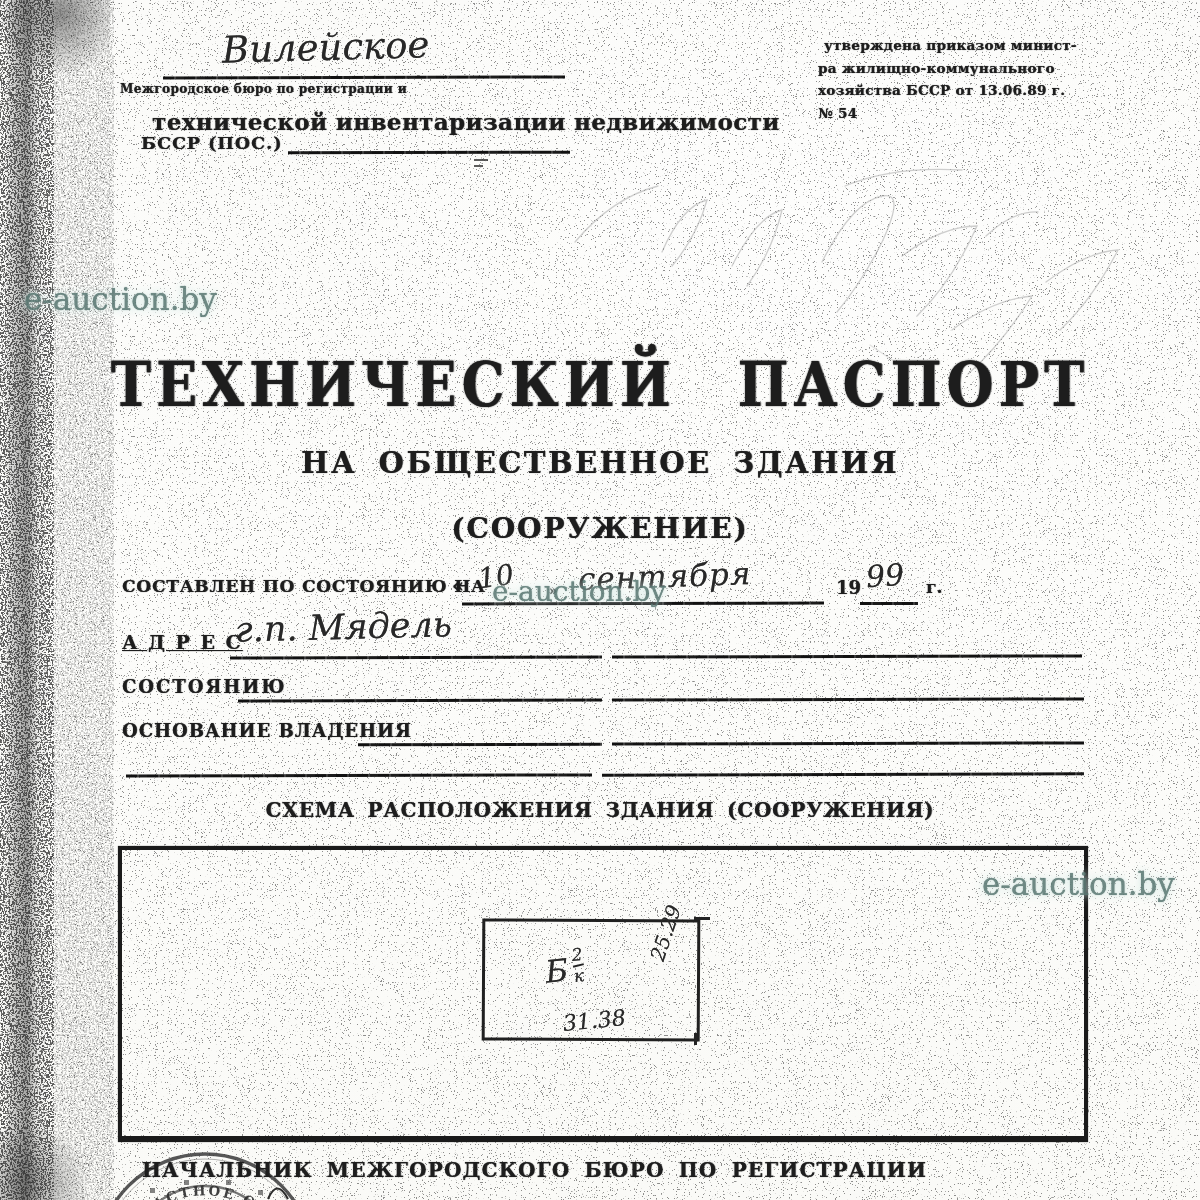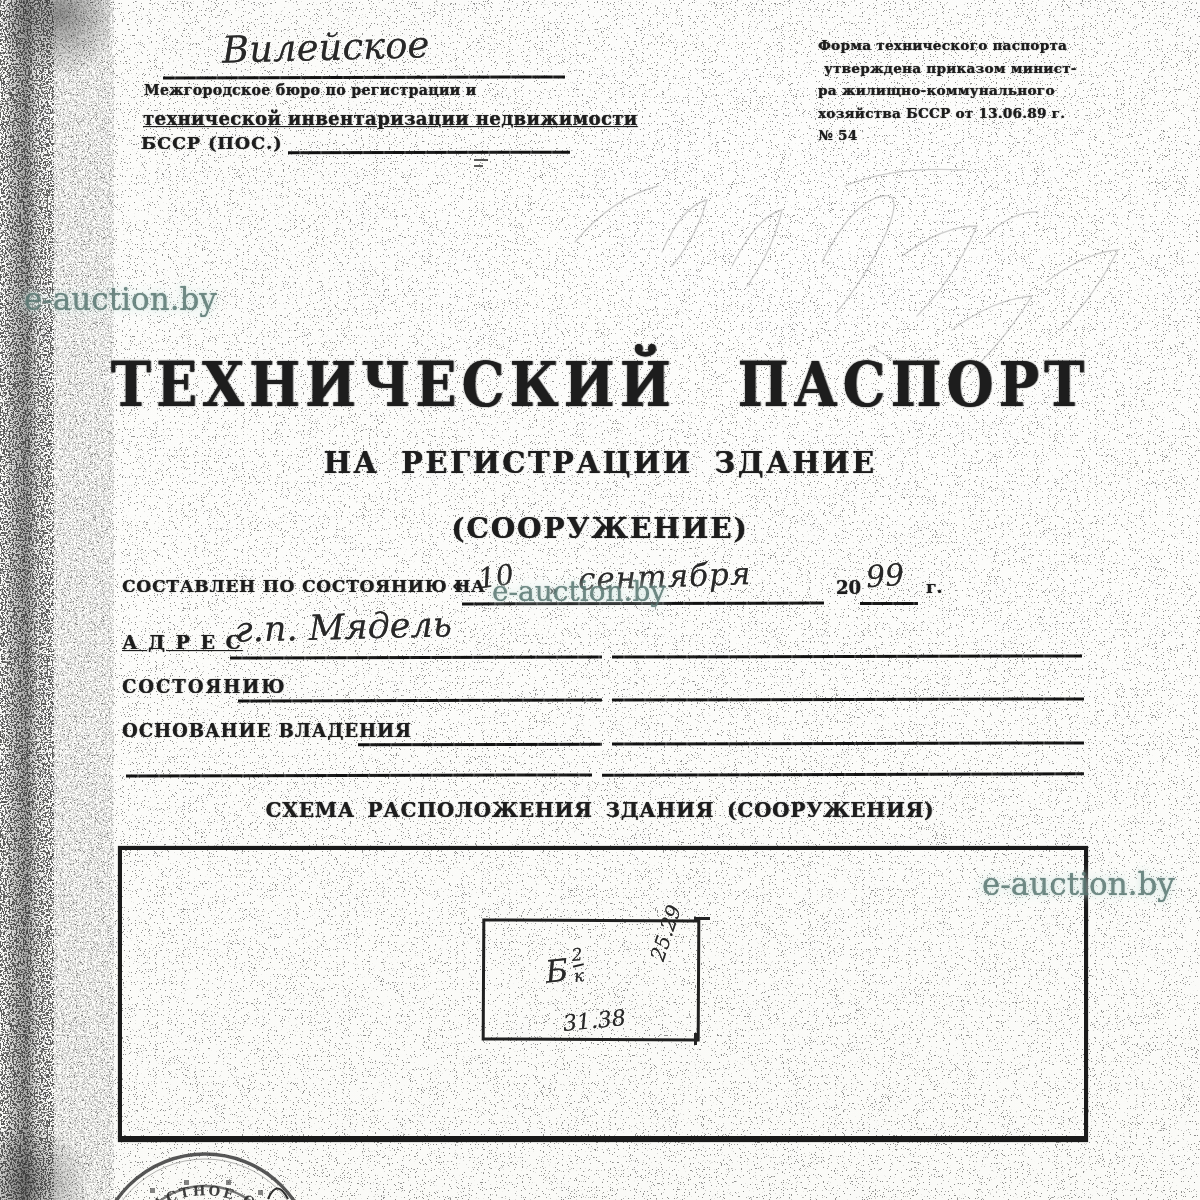--- a/index.html
+++ b/index.html
@@ -76,27 +76,26 @@
     <rect x="0" y="0" width="54" height="1200" filter="url(#grain)" opacity="0.75"></rect>
     <rect x="54" y="0" width="60" height="1200" filter="url(#grain)" opacity="0.22"></rect>
   </svg>
 
   <div class="abs edge-strip"></div>
   <div class="abs corner-blob" style="left:0;top:0;width:110px;height:90px;background:radial-gradient(circle at 55% 15%, rgba(40,40,40,.5), rgba(40,40,40,0) 65%);"></div>
   <div class="abs corner-blob" style="left:0;top:1120px;width:90px;height:80px;background:radial-gradient(circle at 30% 80%, rgba(45,45,45,.45), rgba(45,45,45,0) 70%);"></div>
 
   <div class="abs hand" style="left:222px;top:26px;font-size:37px;transform:rotate(-1.5deg);">Вилейское</div>
   <div class="abs rule" style="left:163px;top:76px;width:402px;"></div>
-  <div class="abs tw" style="left:144px;top:82px;font-size:14px;letter-spacing:.4px;">Межгородское бюро по регистрации и</div>
-  <div class="abs tw" style="left:143px;top:108px;font-size:18px;letter-spacing:.4px;text-decoration:underline;">технической инвентаризации недвижимости</div>
+  <div class="abs tw" style="left:120px;top:82px;font-size:12px;letter-spacing:.4px;">Межгородское бюро по регистрации и</div>
+  <div class="abs tw" style="left:152px;top:108px;font-size:23px;letter-spacing:.4px;">технической инвентаризации недвижимости</div>
   <div class="abs tw" style="left:141px;top:133px;font-size:17.5px;letter-spacing:1px;">БССР   (ПОС.)</div>
   <div class="abs rule" style="left:288px;top:151px;width:282px;"></div>
 
   <div class="abs" style="left:818px;top:34px;width:270px;">
-    <div class="tw" style="font-size:13.5px;line-height:22.5px;letter-spacing:.3px;">Форма технического паспорта</div>
     <div class="tw" style="font-size:13.5px;line-height:22.5px;letter-spacing:.3px;padding-left:6px;">утверждена приказом минист-</div>
     <div class="tw" style="font-size:13.5px;line-height:22.5px;letter-spacing:.3px;">ра   жилищно-коммунального</div>
     <div class="tw" style="font-size:13.5px;line-height:22.5px;letter-spacing:.3px;">хозяйства БССР от 13.06.89 г.</div>
     <div class="tw" style="font-size:13.5px;line-height:22.5px;letter-spacing:.3px;">№ 54</div>
   </div>
 
   <svg class="pencil-svg" width="1200" height="1200" aria-hidden="true">
     <g stroke="#a8a8a8" stroke-width="1.3" fill="none" opacity="0.55" stroke-linecap="round">
       <path d="M 575,242 Q 612,198 658,186"></path>
       <path d="M 662,252 Q 682,206 707,200 Q 697,236 672,266"></path>
@@ -112,30 +111,30 @@
     <g stroke="#333" stroke-width="2" opacity=".8">
       <path d="M 474,160 h 14 M 474,166 h 9"></path>
     </g>
   </svg>
 
   <div class="abs wm" style="left:24px;top:281px;font-size:31px;">e-auction.by</div>
   <div class="abs wm" style="left:492px;top:575px;font-size:28px;">e-auction.by</div>
   <div class="abs wm" style="left:982px;top:866px;font-size:31px;">e-auction.by</div>
 
   <div class="abs tw title-main" style="left:50%;top:352px;">ТЕХНИЧЕСКИЙ ПАСПОРТ</div>
-  <div class="abs tw ctr" style="top:446px;font-size:29px;letter-spacing:2.5px;word-spacing:9px;">НА РЕГИСТРАЦИИ ЗДАНИЕ</div>
+  <div class="abs tw ctr" style="top:446px;font-size:29px;letter-spacing:2.5px;word-spacing:9px;">НА ОБЩЕСТВЕННОЕ ЗДАНИЯ</div>
   <div class="abs tw ctr" style="top:506px;font-size:28px;letter-spacing:2px;margin-top:6px;">(СООРУЖЕНИЕ)</div>
 
   <div class="abs tw" style="left:122px;top:576px;font-size:17px;letter-spacing:.8px;">СОСТАВЛЕН ПО  СОСТОЯНИЮ НА</div>
   <div class="abs tw" style="left:452px;top:574px;font-size:19px;">«</div>
   <div class="abs hand" style="left:478px;top:560px;font-size:28px;transform:rotate(-8deg);">10</div>
   <div class="abs tw" style="left:549px;top:583px;font-size:13px;">»</div>
   <div class="abs hand" style="left:578px;top:558px;font-size:31px;transform:rotate(-2deg);letter-spacing:1px;">сентября</div>
   <div class="abs rule" style="left:462px;top:602px;width:362px;"></div>
-  <div class="abs tw" style="left:836px;top:577px;font-size:18px;">20</div>
+  <div class="abs tw" style="left:836px;top:577px;font-size:18px;">19</div>
   <div class="abs hand" style="left:866px;top:558px;font-size:30px;transform:rotate(-4deg);">99</div>
   <div class="abs rule" style="left:860px;top:602px;width:58px;"></div>
   <div class="abs tw" style="left:926px;top:577px;font-size:17px;">г.</div>
 
   <div class="abs tw" style="left:122px;top:631px;font-size:19px;letter-spacing:2px;text-decoration:underline;">А Д Р Е С</div>
   <div class="abs hand" style="left:235px;top:607px;font-size:35px;transform:rotate(-1.5deg);">г.п. Мядель</div>
   <div class="abs rule" style="left:230px;top:656px;width:372px;"></div>
   <div class="abs rule" style="left:612px;top:655px;width:470px;"></div>
 
   <div class="abs tw" style="left:122px;top:676px;font-size:18px;letter-spacing:2px;">СОСТОЯНИЮ</div>
@@ -176,17 +175,18 @@
       <textPath href="#stamparc" startOffset="11%">ОБЛАСТНОЕ ОБЪЕ</textPath>
     </text>
     <g fill="#333" opacity="0.6">
       <rect x="62" y="46" width="5" height="5"></rect>
       <rect x="96" y="38" width="5" height="5"></rect>
       <rect x="138" y="38" width="5" height="5"></rect>
       <rect x="170" y="48" width="5" height="5"></rect>
     </g>
   </svg>
 
+  <div class="abs tw" style="left:142px;top:1158px;font-size:20px;letter-spacing:1.2px;word-spacing:6px;z-index:4;">НАЧАЛЬНИК  МЕЖГОРОДСКОГО  БЮРО  ПО  РЕГИСТРАЦИИ</div>
   <svg class="abs" style="left:266px;top:1184px;z-index:4;" width="30" height="16" aria-hidden="true">
     <path d="M 2,15 Q 11,-6 22,15" stroke="#2a2a2a" stroke-width="2" fill="none"></path>
   </svg>
 
 </div>
 
 </body></html>

